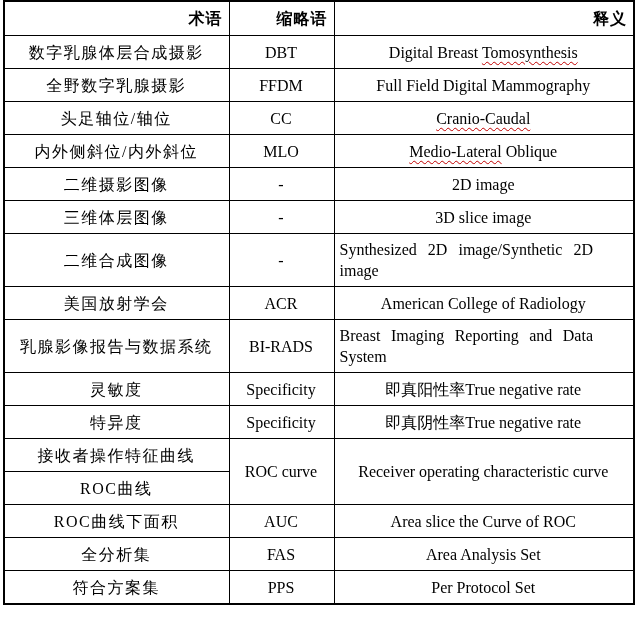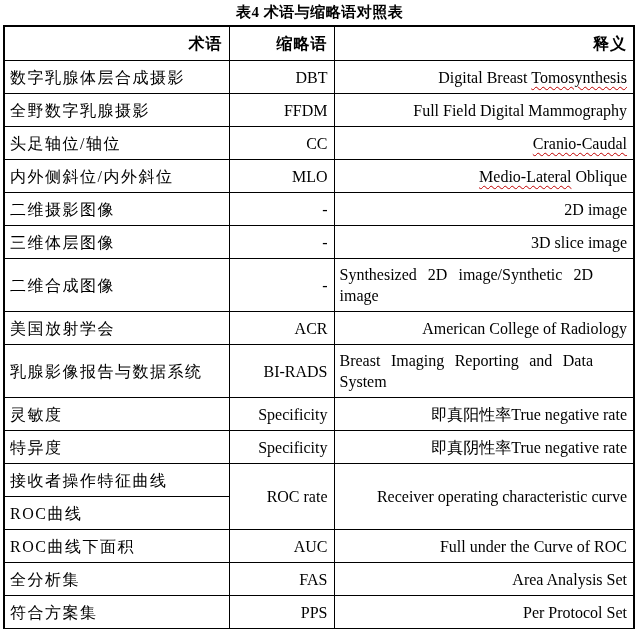--- a/index.html
+++ b/index.html
@@ -43,46 +43,45 @@
     overflow: hidden;
   }
   th {
     height: 23px;
     font-weight: bold;
     text-align: right;
     letter-spacing: 1px;
   }
   td { height: 22px; }
   td.term {
-    text-align: left;
+    text-align: center;
     letter-spacing: 1.5px;
   }
   td.abbr {
-    text-align: right;
+    text-align: center;
   }
   td.def {
-    text-align: right;
+    text-align: center;
   }
   td.def.justify {
     text-align: justify;
     padding-right: 40px;
   }
   .sp {
     text-decoration: underline;
     text-decoration-style: wavy;
     text-decoration-color: #c00000;
     text-decoration-thickness: 1px;
     text-underline-offset: 3px;
   }
 </style>
 </head>
 <body>
 
 <div class="page">
-  <div class="caption">表4 术语与缩略语对照表</div>
   <table class="terms">
     <colgroup>
       <col class="c1">
       <col class="c2">
       <col class="c3">
     </colgroup>
     <thead>
       <tr>
         <th>术语</th>
         <th>缩略语</th>
@@ -140,30 +139,30 @@
           <td class="abbr">Specificity</td>
           <td class="def"><span>即真阳性率True negative rate</span></td>
         </tr>
         <tr>
           <td class="term">特异度</td>
           <td class="abbr">Specificity</td>
           <td class="def"><span>即真阴性率True negative rate</span></td>
         </tr>
         <tr>
           <td class="term">接收者操作特征曲线</td>
-          <td class="abbr" rowspan="2">ROC rate</td>
+          <td class="abbr" rowspan="2">ROC curve</td>
           <td class="def" rowspan="2"><span>Receiver operating characteristic curve</span></td>
         </tr>
         <tr>
           <td class="term">ROC曲线</td>
         </tr>
         <tr>
           <td class="term">ROC曲线下面积</td>
           <td class="abbr">AUC</td>
-          <td class="def"><span>Full under the Curve of ROC</span></td>
+          <td class="def"><span>Area slice the Curve of ROC</span></td>
         </tr>
         <tr>
           <td class="term">全分析集</td>
           <td class="abbr">FAS</td>
           <td class="def"><span>Area Analysis Set</span></td>
         </tr>
         <tr>
           <td class="term">符合方案集</td>
           <td class="abbr">PPS</td>
           <td class="def"><span>Per Protocol Set</span></td>

